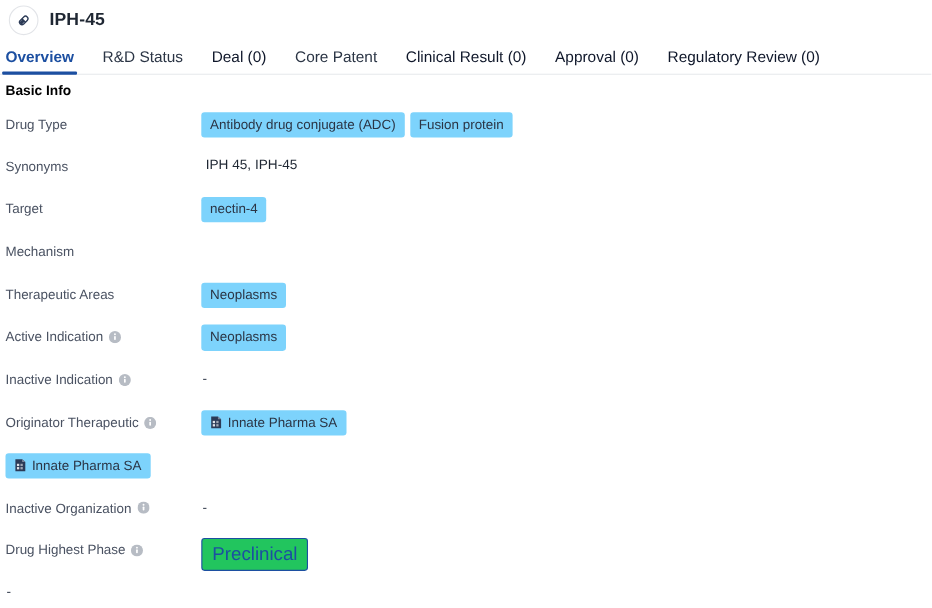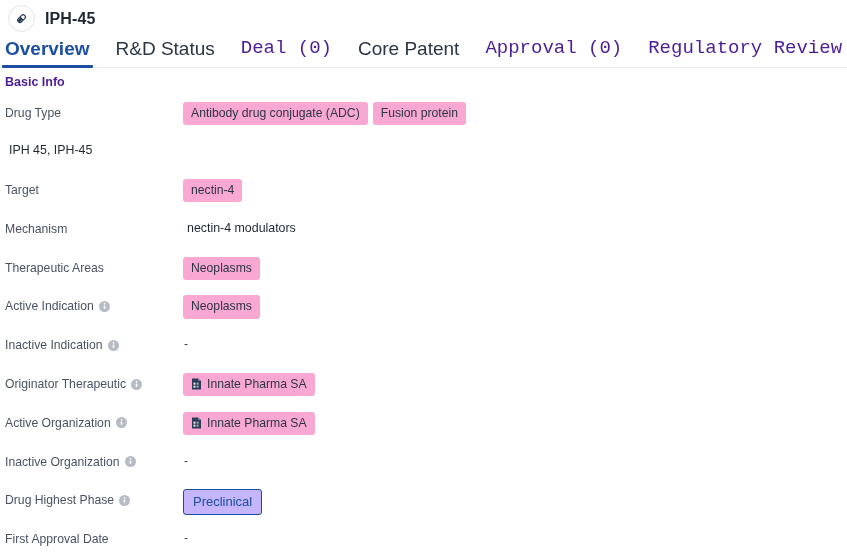--- a/index.html
+++ b/index.html
@@ -49,50 +49,50 @@
   .tabbar {
     position: relative;
     display: flex;
     align-items: flex-end;
     height: 31px;
     padding: 0 0 0 2px;
     border-bottom: 1px solid #e8eaed;
   }
   .tab {
     position: relative;
-    font-size: 19px;
+    font-size: 14px;
     line-height: 1;
     padding: 0 0 9px 0;
     margin-right: 26px;
     white-space: nowrap;
     color: #2b3545;
     cursor: pointer;
     user-select: none;
   }
   .tab:first-child { margin-left: 3px; }
-  .tab.muted { color: #4c1d95; font-family: Liberation Mono, monospace; }
+  .tab.muted { color: #0f172a; }
   .tab.active {
     color: #1c4fa1;
     font-weight: bold;
   }
   .tab.active::after {
     content: "";
     position: absolute;
     left: -3px; right: -3px;
     bottom: -1px;
     height: 3px;
     background: #1c4fa1;
     border-radius: 1px;
   }
 
   
   .section-title {
     font-size: 12.5px;
     font-weight: bold;
-    color: #4c1d95;
+    color: #000000;
     padding: 6px 0 0 5px;
     line-height: 1.4;
   }
 
   .rows {
     padding-top: 9px;
   }
   .row {
     display: flex;
     align-items: flex-start;
@@ -125,21 +125,21 @@
     width: 11px; height: 11px;
     flex: 0 0 auto;
     cursor: pointer;
   }
   .info-icon svg { display: block; }
 
   
   .chip {
     display: inline-flex;
     align-items: center;
-    background: #f9a8d4;
+    background: #7dd3fc;
     color: #2b3545;
     font-size: 12.2px;
     line-height: 1;
     padding: 5px 8px 6px 8px;
     border-radius: 3px;
     white-space: nowrap;
     cursor: pointer;
   }
   .chip .org-icon {
     margin-right: 5px;
@@ -157,22 +157,22 @@
     color: #3a4252;
     line-height: 1;
     padding: 4px 0 4px 1px;
   }
   .phase-badge {
     display: inline-flex;
     align-items: center;
     justify-content: center;
     border: 1px solid #1c4fa1;
     color: #1c4fa1;
-    background: #c4b5fd;
-    font-size: 13px;
+    background: #22c55e;
+    font-size: 17px;
     line-height: 1;
     padding: 5px 9px 6px 9px;
     border-radius: 3px;
     white-space: nowrap;
     cursor: pointer;
   }
 </style>
 </head>
 <body>
 
@@ -189,20 +189,21 @@
       </svg>
     </span>
     <span class="page-title">IPH-45</span>
   </div>
 
   <div class="tabbar">
     <div class="tab active">Overview</div>
     <div class="tab">R&amp;D Status</div>
     <div class="tab muted">Deal (0)</div>
     <div class="tab">Core Patent</div>
+    <div class="tab muted">Clinical Result (0)</div>
     <div class="tab muted">Approval (0)</div>
     <div class="tab muted">Regulatory Review (0)</div>
   </div>
 
   <div class="section-title">Basic Info</div>
 
   <div class="rows" id="field-rows">
       <div class="row">
         <div class="row-label">
           <span>Drug Type</span>
@@ -210,40 +211,40 @@
         <div class="row-value">
           <span class="chip">
             <span>Antibody drug conjugate (ADC)</span>
           </span>
           <span class="chip">
             <span>Fusion protein</span>
           </span>
         </div>
       </div>
       <div class="row">
+        <div class="row-label">
+          <span>Synonyms</span>
+        </div>
         <div class="row-value">
           <span class="plain-value">IPH 45,  IPH-45</span>
         </div>
       </div>
       <div class="row">
         <div class="row-label">
           <span>Target</span>
         </div>
         <div class="row-value">
           <span class="chip">
             <span>nectin-4</span>
           </span>
         </div>
       </div>
       <div class="row">
         <div class="row-label">
           <span>Mechanism</span>
-        </div>
-        <div class="row-value">
-          <span class="plain-value">nectin-4 modulators</span>
         </div>
       </div>
       <div class="row">
         <div class="row-label">
           <span>Therapeutic Areas</span>
         </div>
         <div class="row-value">
           <span class="chip">
             <span>Neoplasms</span>
           </span>
@@ -302,30 +303,20 @@
                 <rect x="5.6" y="4.6" width="2.1" height="2.1" fill="#ffffff" opacity="0.55"></rect>
                 <rect x="2.4" y="7.6" width="2.1" height="2.1" fill="#ffffff" opacity="0.85"></rect>
                 <rect x="5.6" y="7.6" width="2.1" height="2.1" fill="#ffffff" opacity="0.55"></rect>
               </svg>
             </span>
             <span>Innate Pharma SA</span>
           </span>
         </div>
       </div>
       <div class="row">
-        <div class="row-label">
-          <span>Active Organization</span>
-          <span class="info-icon">
-            <svg width="11" height="11" viewBox="0 0 12 12" aria-hidden="true">
-              <circle cx="6" cy="6" r="6" fill="#b7bcc4"></circle>
-              <circle cx="6" cy="3.1" r="0.95" fill="#ffffff"></circle>
-              <rect x="5.15" y="4.8" width="1.7" height="4" rx="0.8" fill="#ffffff"></rect>
-            </svg>
-          </span>
-        </div>
         <div class="row-value">
           <span class="chip">
             <span class="org-icon">
               <svg width="11" height="12" viewBox="0 0 11 12" aria-hidden="true">
                 <path d="M1 0.6 h6.1 L10 3.1 V11.4 H1 Z" fill="#2b3a56"></path>
                 <path d="M7.1 0.6 V3.1 H10 Z" fill="#7d879b"></path>
                 <rect x="2.4" y="4.6" width="2.1" height="2.1" fill="#ffffff" opacity="0.85"></rect>
                 <rect x="5.6" y="4.6" width="2.1" height="2.1" fill="#ffffff" opacity="0.55"></rect>
                 <rect x="2.4" y="7.6" width="2.1" height="2.1" fill="#ffffff" opacity="0.85"></rect>
                 <rect x="5.6" y="7.6" width="2.1" height="2.1" fill="#ffffff" opacity="0.55"></rect>
@@ -359,22 +350,19 @@
               <circle cx="6" cy="3.1" r="0.95" fill="#ffffff"></circle>
               <rect x="5.15" y="4.8" width="1.7" height="4" rx="0.8" fill="#ffffff"></rect>
             </svg>
           </span>
         </div>
         <div class="row-value">
           <span class="phase-badge">Preclinical</span>
         </div>
       </div>
       <div class="row">
-        <div class="row-label">
-          <span>First Approval Date</span>
-        </div>
         <div class="row-value">
           <span class="dash-value">-</span>
         </div>
       </div>
     </div>
 
 </div>
 
 </body></html>

